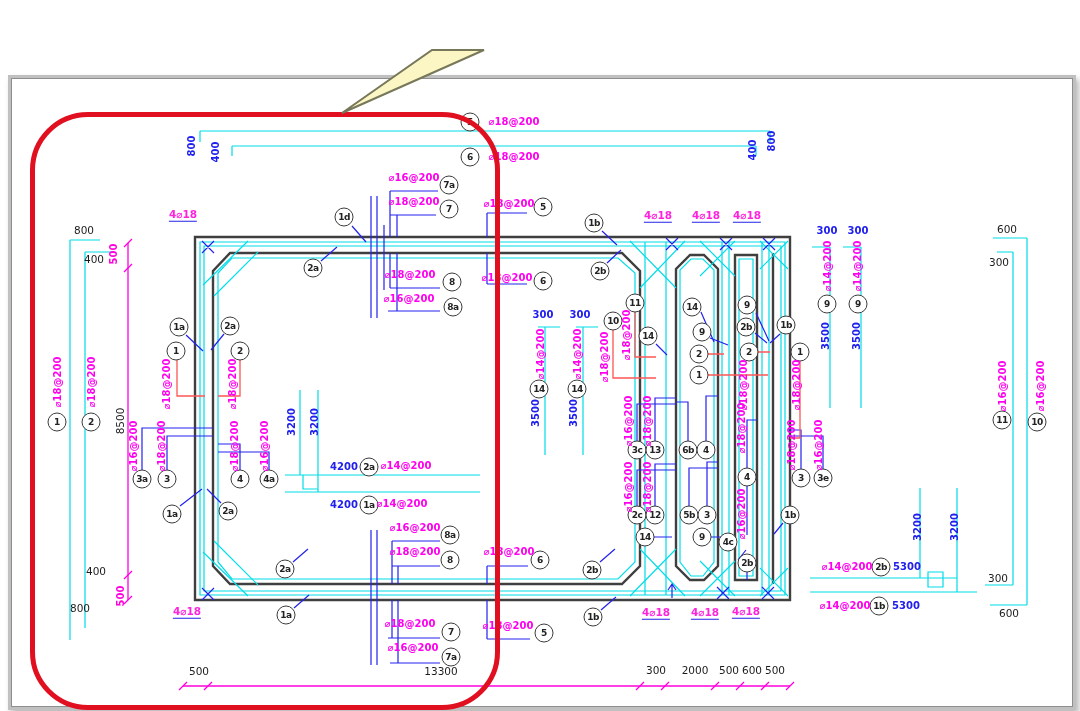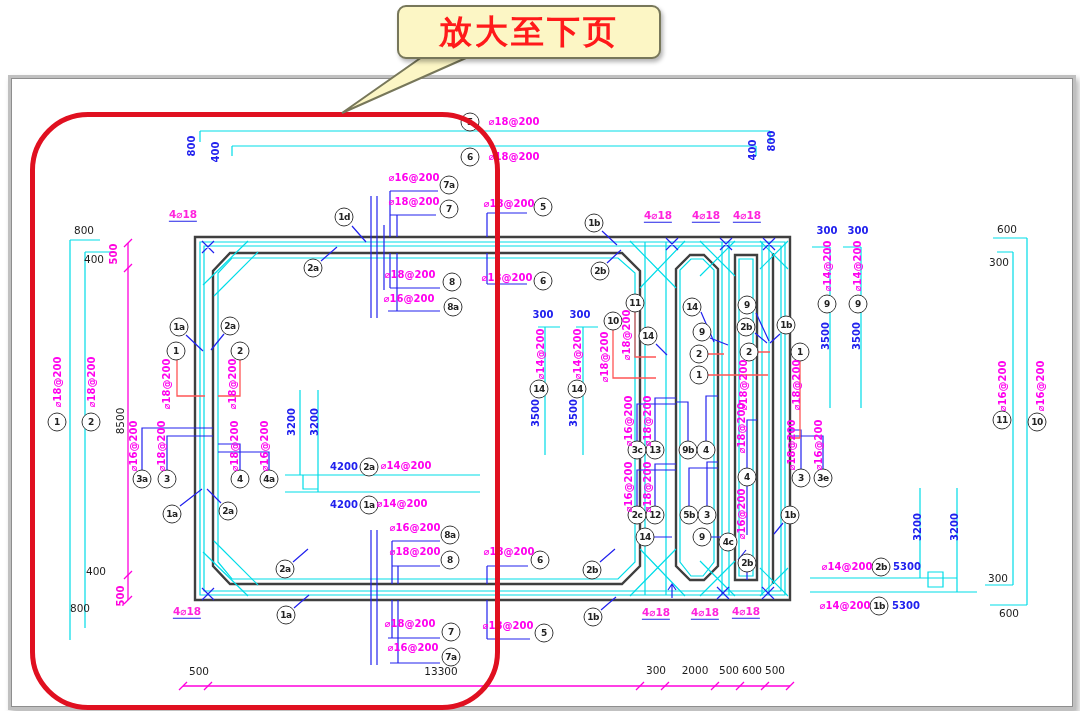--- a/index.html
+++ b/index.html
@@ -149,21 +149,21 @@
       <div class="mark" style="left: 702px; top: 332px; position: absolute;">9</div>
       <div class="mark" style="left: 699px; top: 354px; position: absolute;">2</div>
       <div class="mark" style="left: 699px; top: 375px; position: absolute;">1</div>
       <div class="mark" style="left: 747px; top: 305px; position: absolute;">9</div>
       <div class="mark" style="left: 746px; top: 327px; position: absolute;">2b</div>
       <div class="mark" style="left: 786px; top: 325px; position: absolute;">1b</div>
       <div class="mark" style="left: 749px; top: 352px; position: absolute;">2</div>
       <div class="mark" style="left: 800px; top: 352px; position: absolute;">1</div>
       <div class="mark" style="left: 637px; top: 450px; position: absolute;">3c</div>
       <div class="mark" style="left: 655px; top: 450px; position: absolute; text-align: center;">13</div>
-      <div class="mark" style="left: 688px; top: 450px; position: absolute;">9b</div>
+      <div class="mark" style="left: 688px; top: 450px; position: absolute;">6b</div>
       <div class="mark" style="left: 706px; top: 450px; position: absolute;">4</div>
       <div class="mark" style="left: 637px; top: 515px; position: absolute;">2c</div>
       <div class="mark" style="left: 655px; top: 515px; position: absolute;">12</div>
       <div class="mark" style="left: 689px; top: 515px; position: absolute;">5b</div>
       <div class="mark" style="left: 707px; top: 515px; position: absolute;">3</div>
       <div class="mark" style="left: 645px; top: 537px; position: absolute;">14</div>
       <div class="mark" style="left: 702px; top: 537px; position: absolute;">9</div>
       <div class="mark" style="left: 747px; top: 477px; position: absolute;">4</div>
       <div class="mark" style="left: 728px; top: 542px; position: absolute;">4c</div>
       <div class="mark" style="left: 747px; top: 563px; position: absolute;">2b</div>
@@ -269,17 +269,14 @@
       <div class="lbl note" style="left: 705px; top: 613px; position: absolute;">4⌀18</div>
       <div class="lbl note" style="left: 746px; top: 612px; position: absolute;">4⌀18</div>
     </div>
 
   <div id="ring"></div>
 
   <svg id="callout-tail" width="170" height="76">
     <polygon points="102,6 154,6 12,69" fill="#fcf6c5" stroke="#77775a" stroke-width="2"></polygon>
   </svg>
 
-  <div id="callout">
-    <span>放大至下页</span>
-  </div>
 
 </div>
 
 </body></html>

